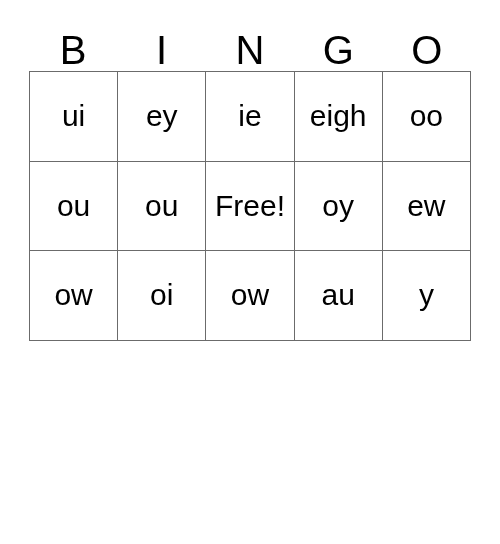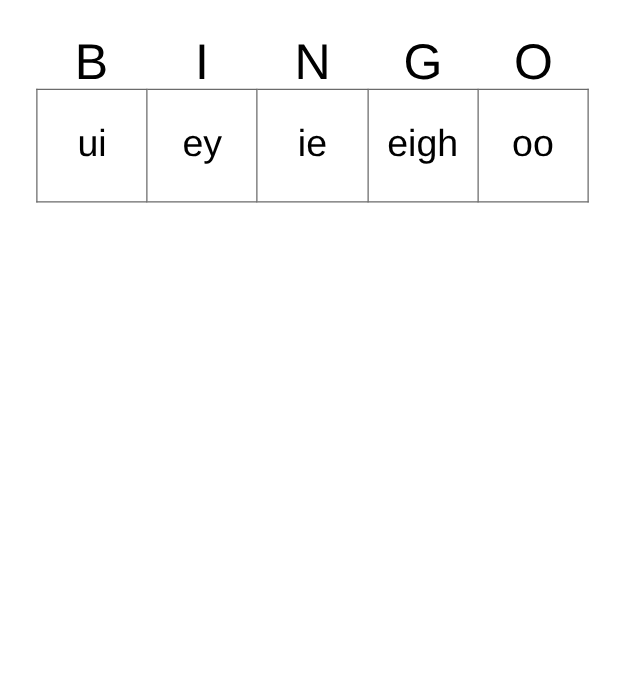--- a/index.html
+++ b/index.html
@@ -90,16 +90,30 @@
 
   <table id="bingo-grid">
     <tbody>
       <tr>
         <td class="grid-cell">ui</td>
         <td class="grid-cell">ey</td>
         <td class="grid-cell">ie</td>
         <td class="grid-cell">eigh</td>
         <td class="grid-cell">oo</td>
       </tr>
+      <tr>
+        <td class="grid-cell">ou</td>
+        <td class="grid-cell">ou</td>
+        <td class="grid-cell free-cell">Free!</td>
+        <td class="grid-cell">oy</td>
+        <td class="grid-cell">ew</td>
+      </tr>
+      <tr>
+        <td class="grid-cell">ow</td>
+        <td class="grid-cell">oi</td>
+        <td class="grid-cell">ow</td>
+        <td class="grid-cell">au</td>
+        <td class="grid-cell">y</td>
+      </tr>
     </tbody>
   </table>
 
 </div>
 
 </body></html>

